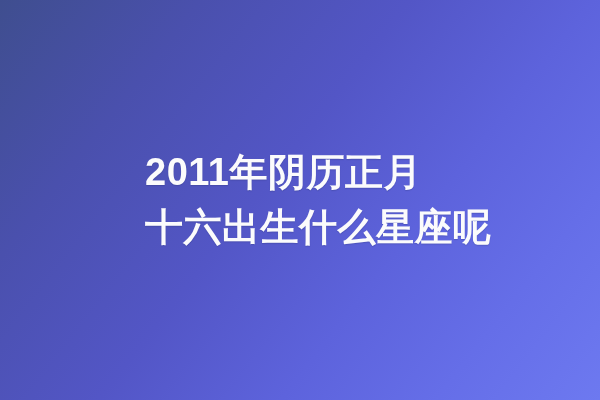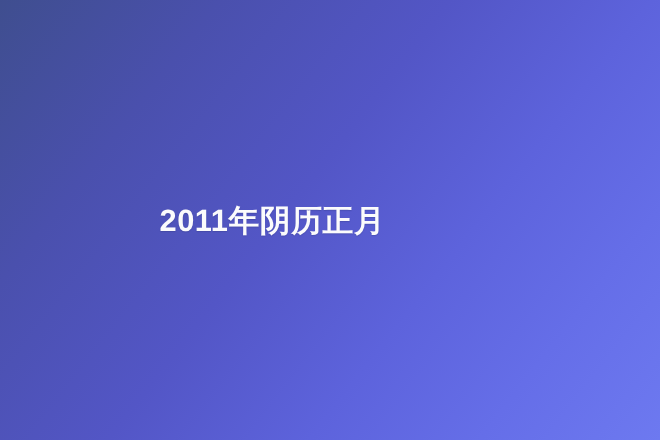--- a/index.html
+++ b/index.html
@@ -37,30 +37,31 @@
   #headline {
     padding-left: 145px;
     padding-right: 20px;
     max-width: 340px;
     user-select: none;
   }
 
   .headline-line {
     display: block;
     color: #fbfbfc;
-    font-size: 28px;
+    font-size: 38px;
     font-weight: bold;
     line-height: 55px;
     letter-spacing: 0.5px;
     white-space: nowrap;
     text-shadow: 0 1px 1px rgba(32, 40, 92, 0.22);
   }
 </style>
 </head>
 <body>
 
 <div id="title-card">
 
   <div id="headline">
     <span class="headline-line">2011年阴历正月</span>
+    <span class="headline-line">十六出生什么星座呢</span>
   </div>
 
 </div>
 
 </body></html>

